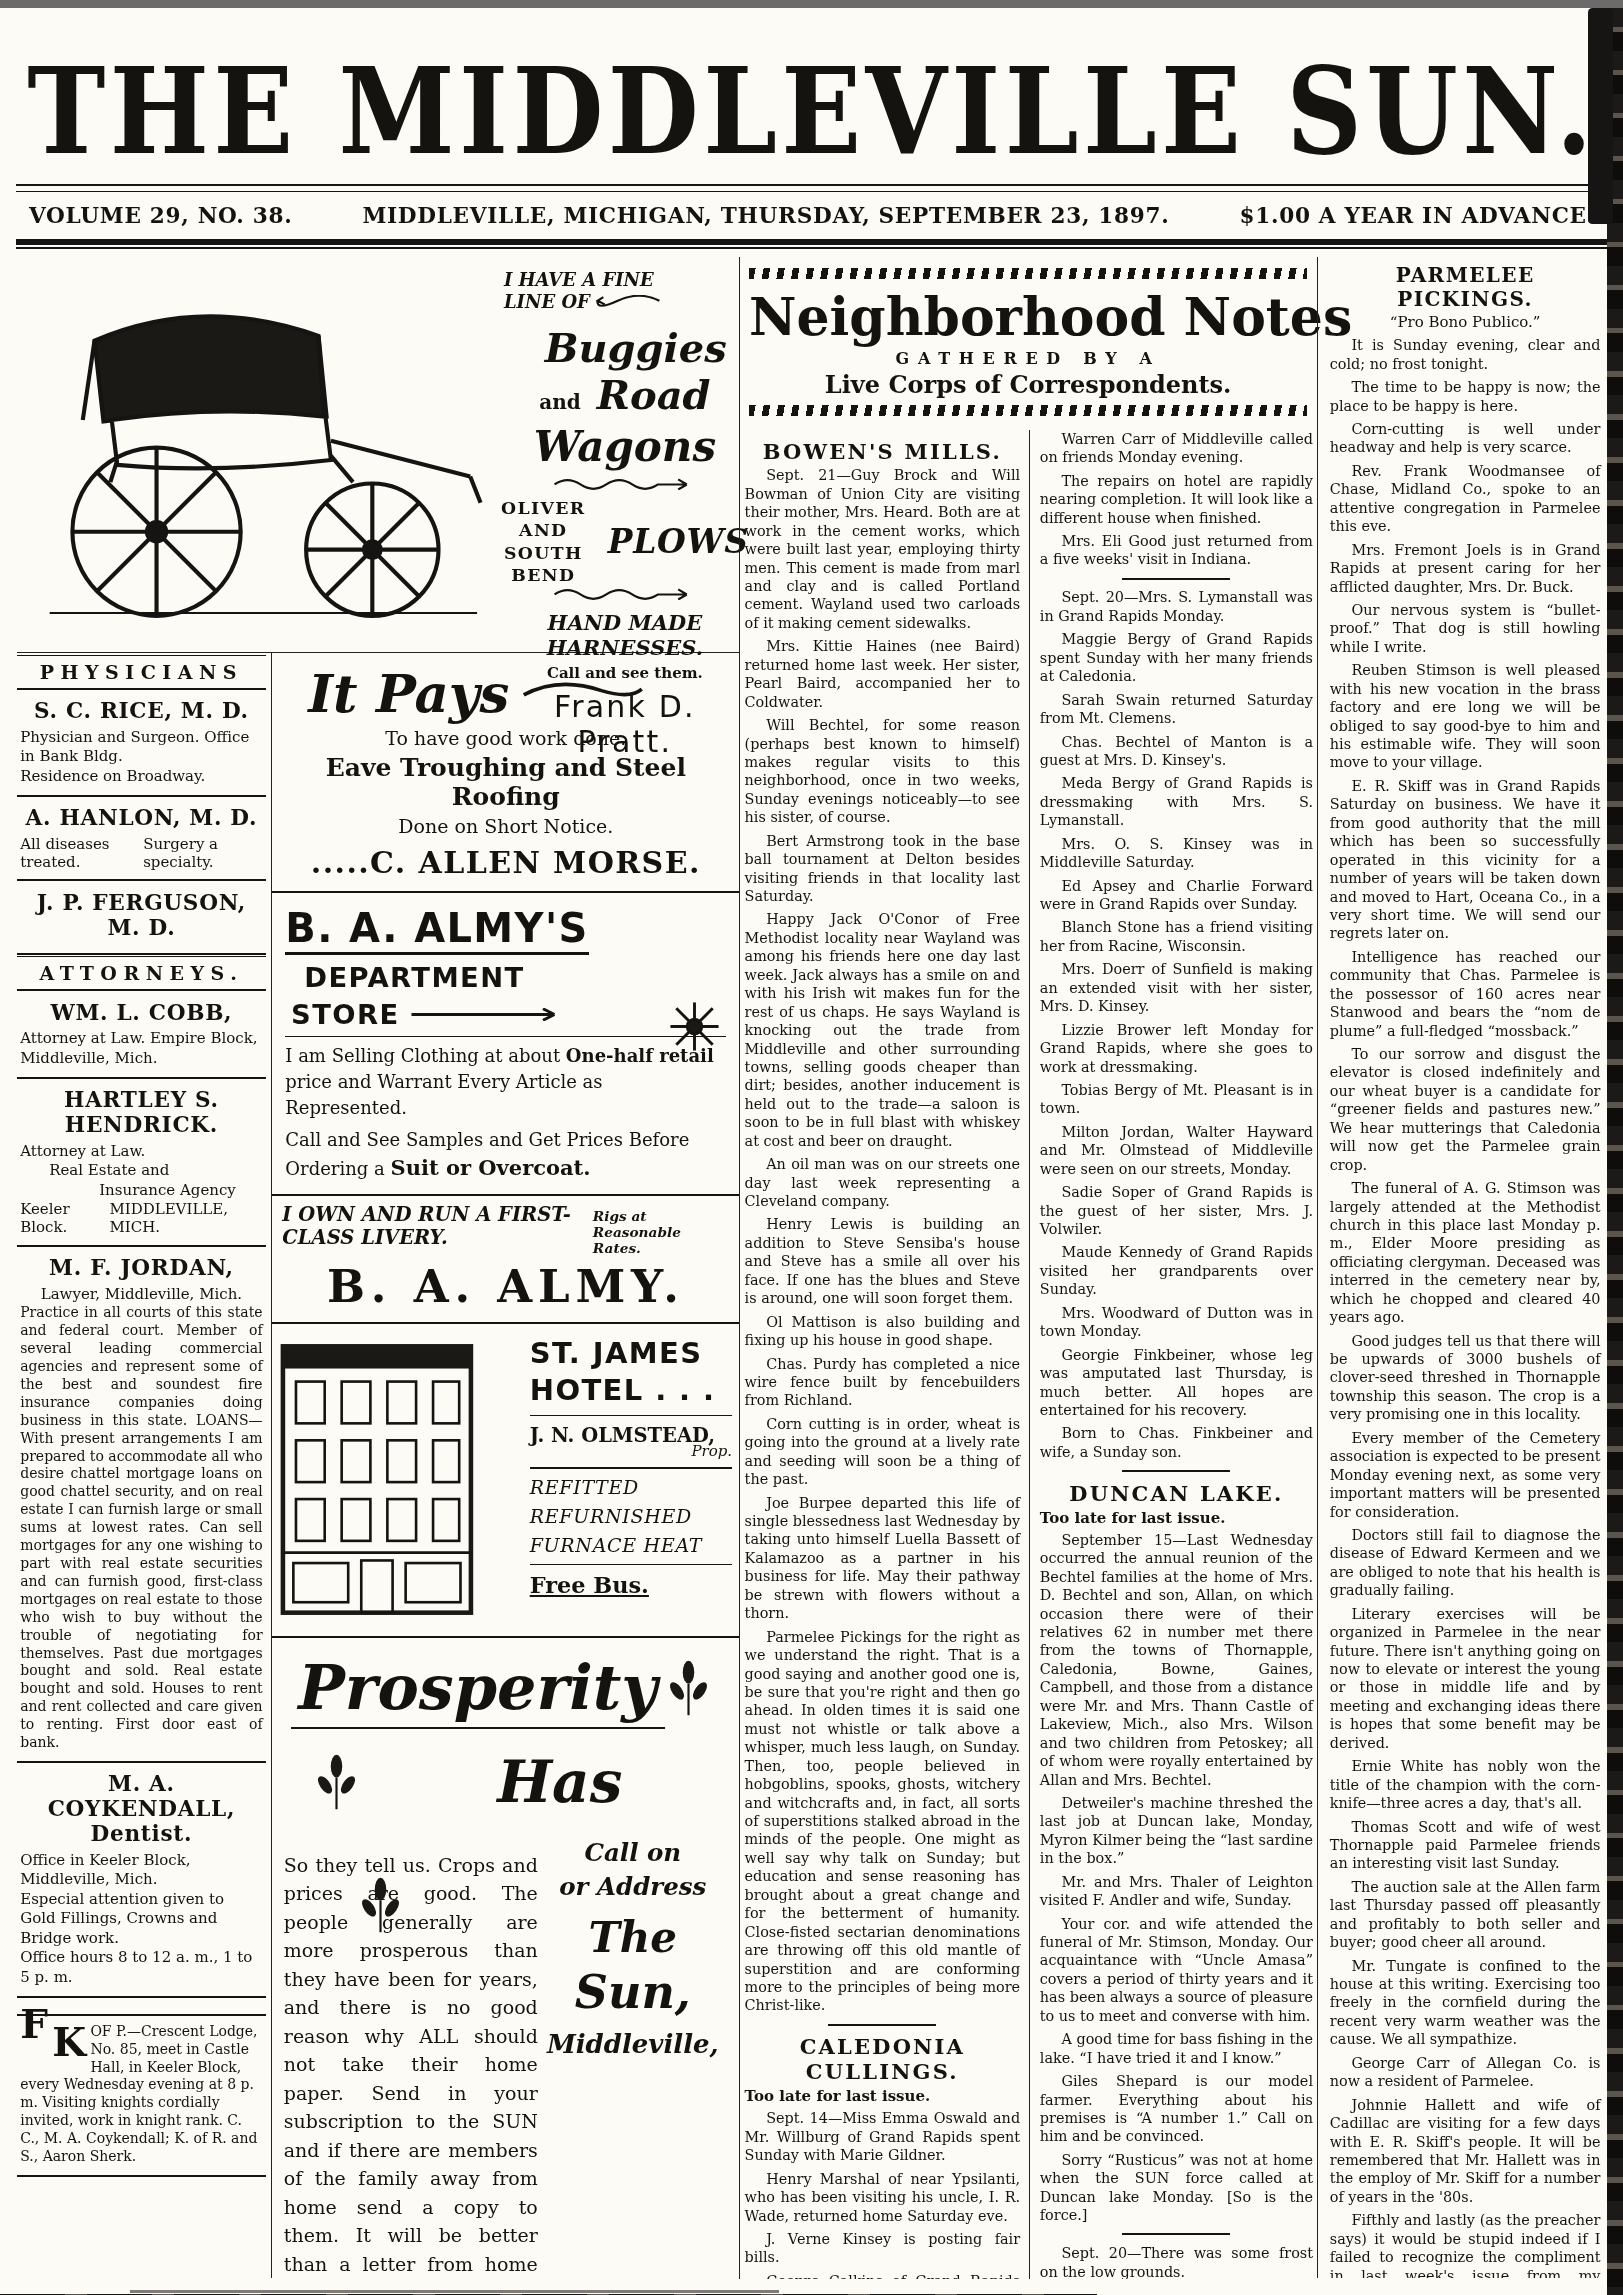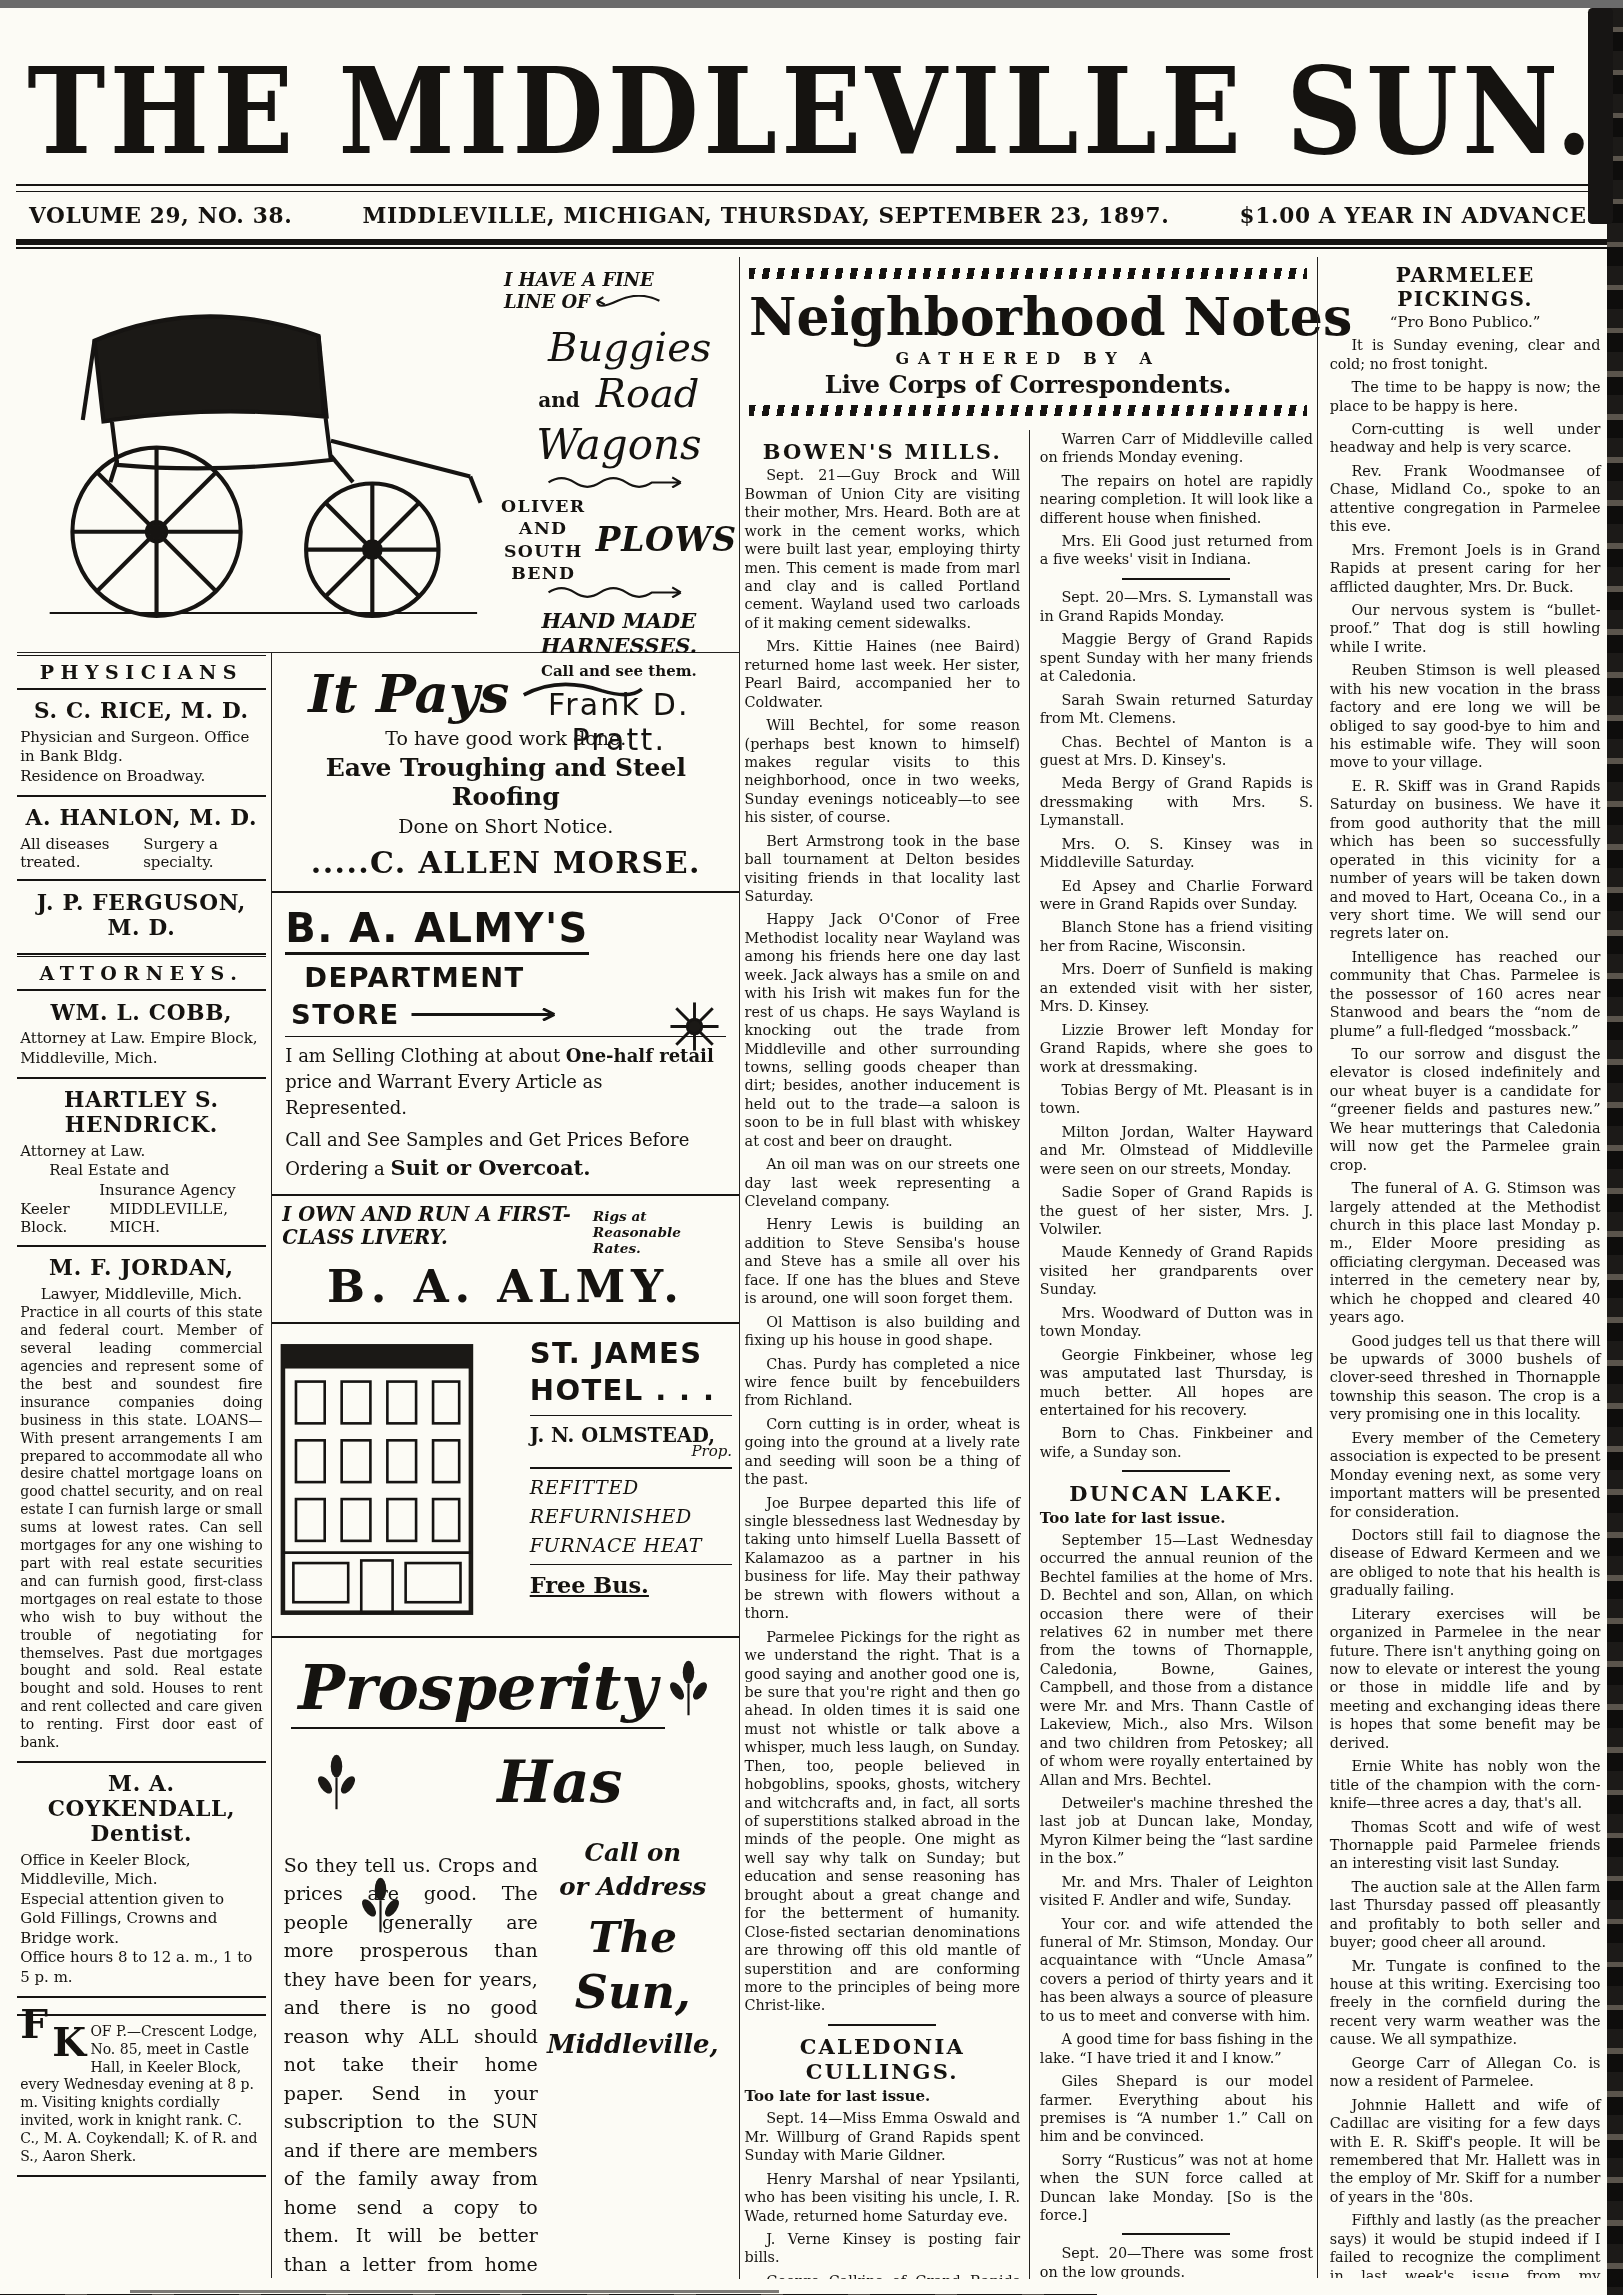--- a/index.html
+++ b/index.html
@@ -25,27 +25,27 @@
   .pratt-deco{width:11.5px;background:repeating-linear-gradient(90deg,#161412 0 1.4px,transparent 1.4px 5px);margin:5.8px 4.3px 5.8px 1.4px;}
   .left-cols{display:flex;}
   .cards-col{width:254px;height:1625px;overflow:hidden;box-sizing:border-box;padding-right:5.8px;}
   .ads2-col{width:468px;height:1625px;overflow:hidden;border-left:1.4px solid #242220;box-sizing:border-box;}
   .mid-inner{display:flex;height:1849px;overflow:hidden;}
   .col-c{width:289px;box-sizing:border-box;padding:0 8.7px 0 4.3px;}
   .col-d{width:289px;box-sizing:border-box;border-left:1.4px solid #242220;padding:0 4.3px 0 10px;}
   
   .pratt-body{flex:1;text-align:center;padding:7.2px 5.8px 0 0;}
   .pratt-intro{font-style:italic;font-weight:bold;font-size:18px;text-align:left;line-height:1.25;margin:4.3px 0 1.4px 2.9px;}
-  .p-big{font-style:italic;font-weight:normal;}
+  .p-big{font-style:italic;font-weight:bold;}
   .pratt-w1{font-size:40px;margin:10px 0 0 21.6px;}
   .pratt-row{display:flex;justify-content:center;align-items:baseline;gap:16px;}
   .pratt-and{font-size:20px;font-weight:bold;}
   .pratt-w2{font-size:40px;}
   .pratt-w3{font-size:42px;margin:4.3px 0 7.2px;}
-  .pratt-plowrow{display:flex;justify-content:flex-end;align-items:center;gap:10px;margin-top:7.2px;}
+  .pratt-plowrow{display:flex;justify-content:flex-end;align-items:center;gap:22px;margin-top:7.2px;}
   .pratt-oliver{font-size:17.3px;font-weight:bold;letter-spacing:1.4px;line-height:1.3;text-align:center;}
   .pratt-plows{font-size:33px;font-style:italic;font-weight:bold;letter-spacing:0.7px;}
   .pratt-harness{font-style:italic;font-weight:bold;font-size:21px;margin:10px 0 4.3px;}
   .pratt-call{font-size:15px;font-weight:bold;margin:2.9px 0 7.2px;}
   .pratt-name{font-family:"DejaVu Sans",sans-serif;font-size:30px;letter-spacing:2.2px;margin-top:1.4px;}
   .squig{display:block;margin:1.4px auto;}
   
   .dir-header{text-align:center;font-weight:bold;font-size:19px;letter-spacing:6.5px;
               border-bottom:2.9px double #161412;border-top:1.4px solid #161412;padding:5px 0;margin-top:1.4px;}
   .card{border-bottom:2.9px double #161412;padding:7.2px 2.9px 8.7px;}

